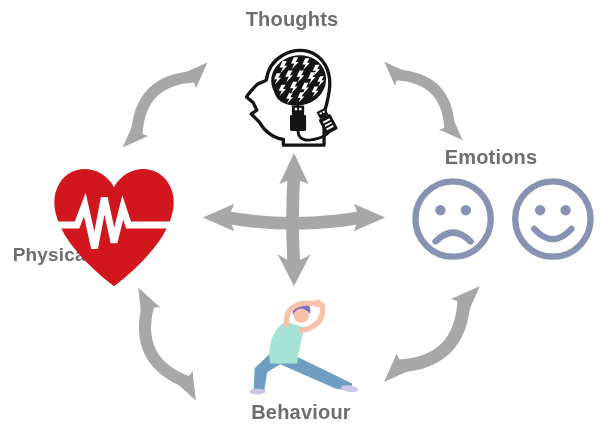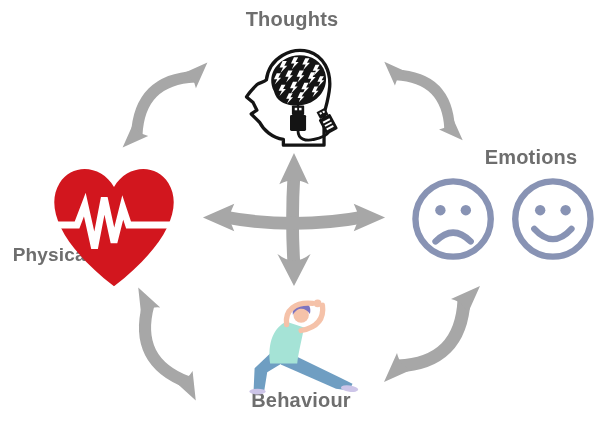--- a/index.html
+++ b/index.html
@@ -8,23 +8,23 @@
     background:var(--background,#fff);
     font-family:"Liberation Sans",sans-serif;
   }
   .abs{position:absolute;}
   .label{
     position:absolute;font-weight:bold;font-size:20px;line-height:1.3;
     color:var(--label-text,#6e6e6e);text-align:center;letter-spacing:.2px;
     white-space:nowrap;
   }
   .lbl-thoughts{left:226px;top:6px;width:132px;}
-  .lbl-emotions{left:464px;top:144px;width:134px;}
+  .lbl-emotions{left:424px;top:144px;width:134px;}
   .lbl-physical{left:-2px;top:241px;width:108px;font-size:19px;line-height:1.45;white-space:normal;}
-  .lbl-behaviour{left:230px;top:387px;width:142px;}
+  .lbl-behaviour{left:230px;top:399px;width:142px;}
   svg{display:block;}
   
   .arrow-tr{transform:scaleX(-1);}
   .arrow-br{transform:rotate(180deg);}
   .arrow-bl{transform:scaleY(-1) rotate(-18deg);}
   
   .ar{fill:var(--arrow-gray,#a7a7a7);}
   .ar-s{stroke:var(--arrow-gray,#a7a7a7);fill:none;}
   .slate-s{stroke:var(--faces-slate-blue,#8893b4);fill:none;}
   .slate-f{fill:var(--faces-slate-blue,#8893b4);}

